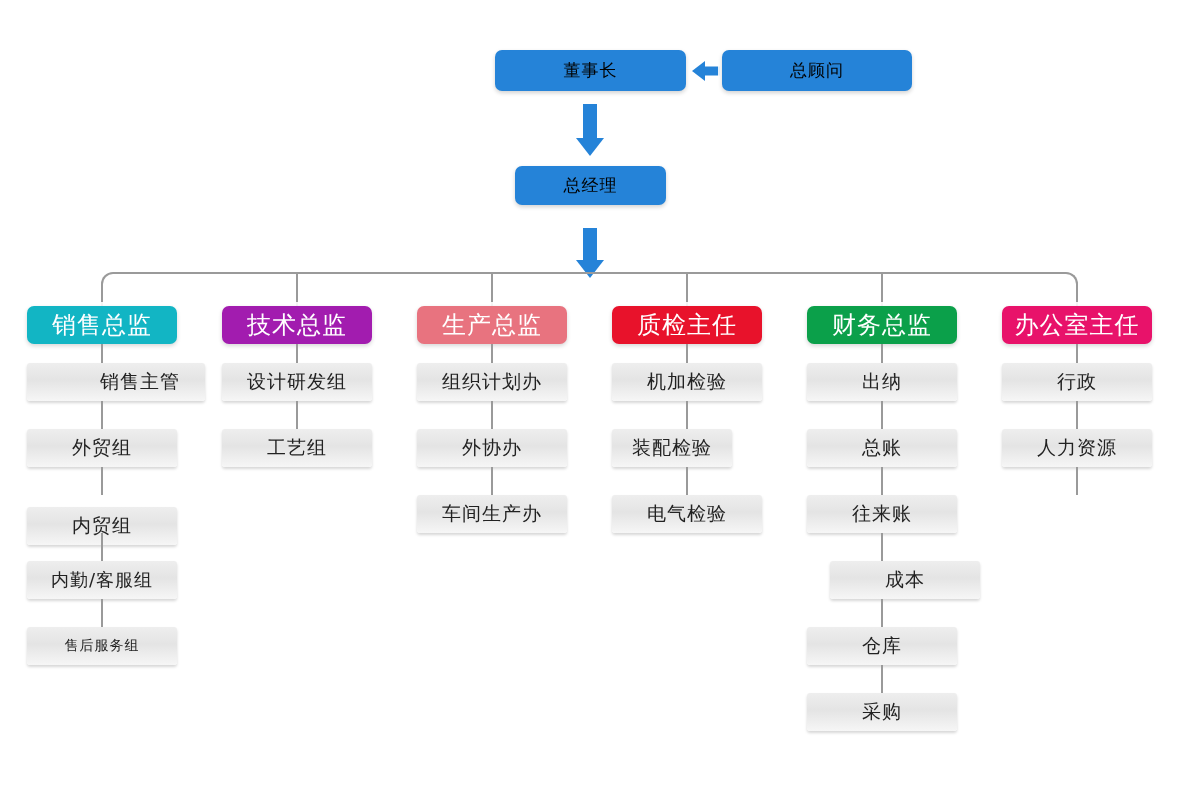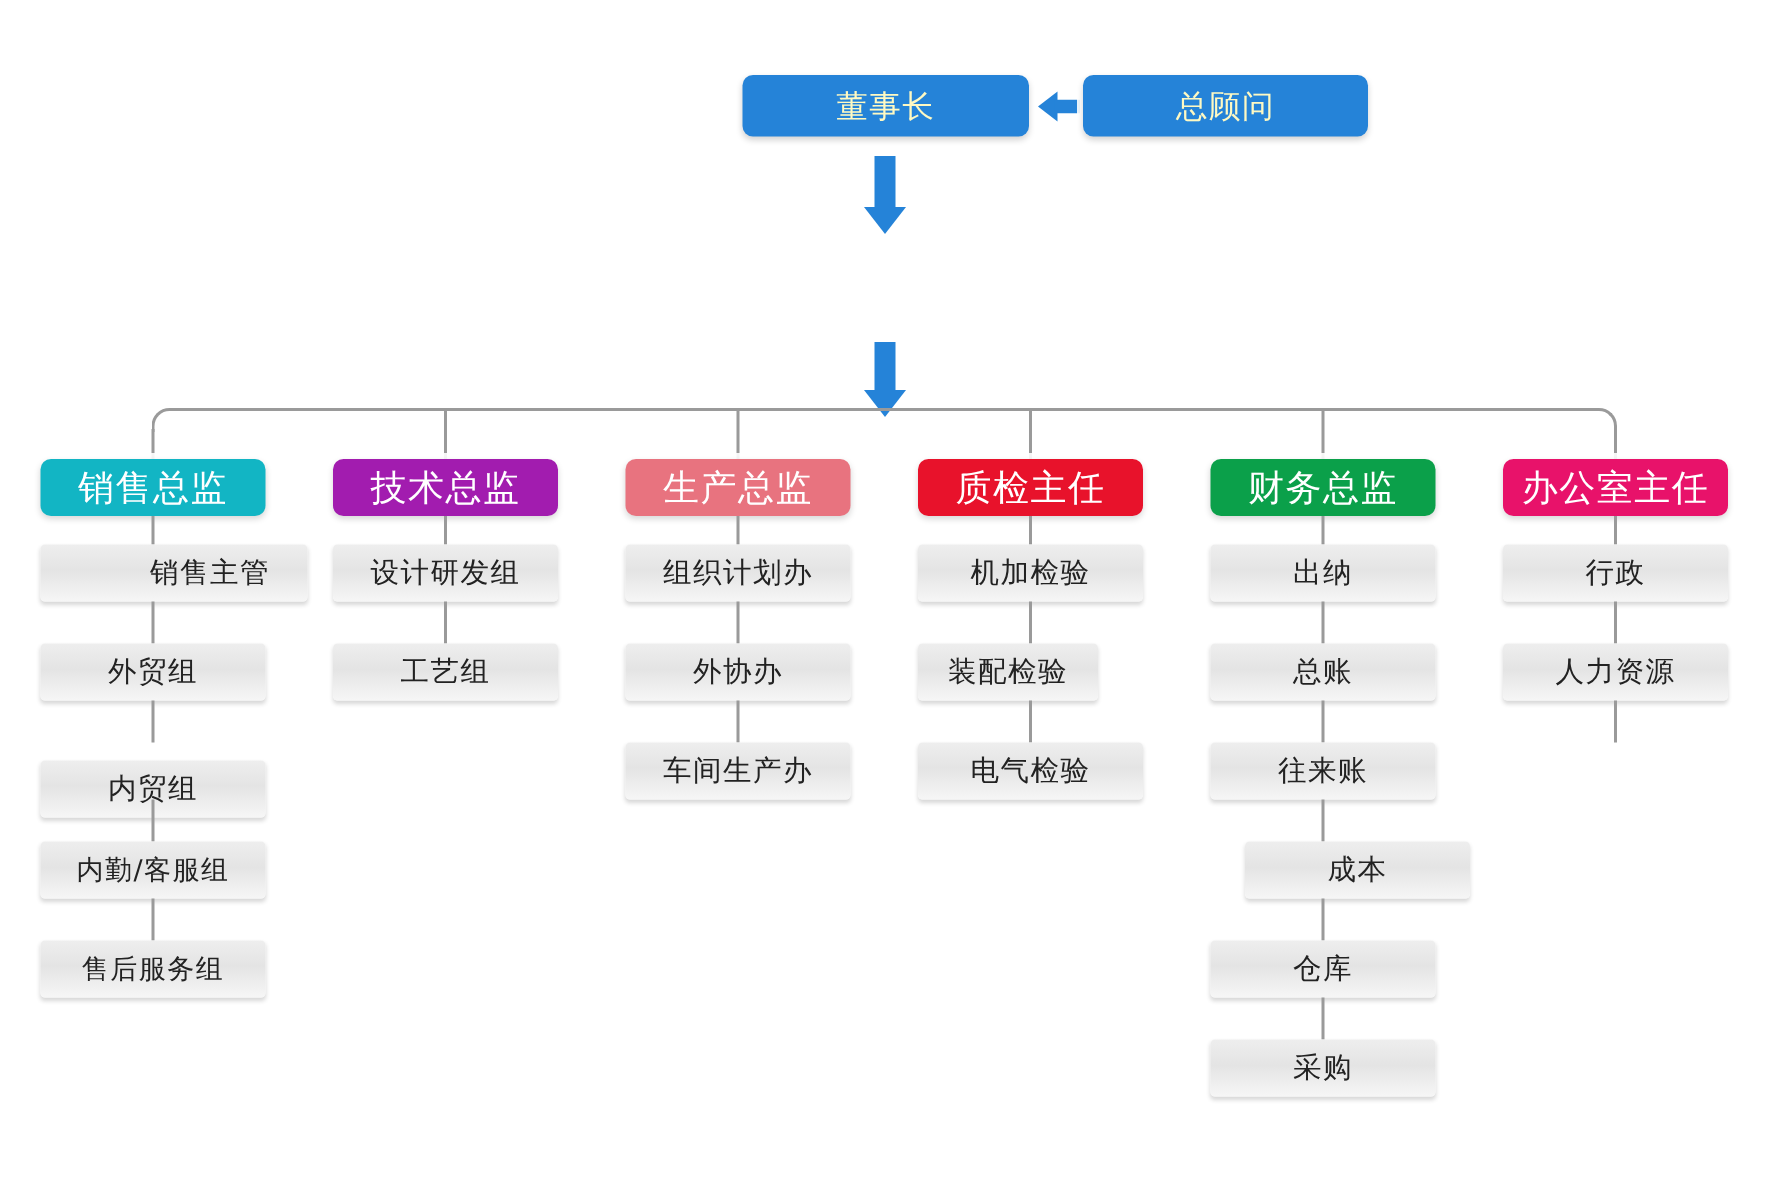--- a/index.html
+++ b/index.html
@@ -31,22 +31,22 @@
     justify-content: center;
     text-align: center;
     white-space: nowrap;
     letter-spacing: 1px;
     user-select: none;
   }
 
   
   .exec {
     background: #2583d8;
-    color: #fef9c3;
-    font-size: 21px;
+    color: #000000;
+    font-size: 17px;
     border-radius: 7px;
     box-shadow: 0 2px 4px rgba(0,0,0,0.18), 0 0 0 4px rgba(255,255,255,0.9);
   }
 
   
   .dept {
     color: #ffffff;
     font-size: 24px;
     border-radius: 7px;
     box-shadow: 0 2px 4px rgba(0,0,0,0.16), 0 0 0 4px rgba(255,255,255,0.9);
@@ -137,20 +137,21 @@
     <span class="shaft" style="width:17px;"></span>
   </div>
 
   <div class="node exec" id="node-advisor" style="left:722px; top:50px; width:190px; height:41px;">总顾问</div>
 
   <div class="arrow-down" id="arrow-chairman-gm" style="left:576px; top:104px; width:28px; height:52px;">
     <span class="shaft" style="height:36px;"></span>
     <span class="head"></span>
   </div>
 
+  <div class="node exec" id="node-gm" style="left:515px; top:166px; width:151px; height:39px;">总经理</div>
 
   <div class="arrow-down" id="arrow-gm-departments" style="left:576px; top:228px; width:28px; height:50px;">
     <span class="shaft" style="height:34px;"></span>
     <span class="head"></span>
   </div>
 
   <div class="hbar" id="dept-bar" style="left:101px; top:272px; width:977px; height:16px;"></div>
 
   <div class="vline" style="left:101px; top:286px; height:20px;"></div>
   <div class="vline" style="left:296px; top:272px; height:34px;"></div>
@@ -167,21 +168,21 @@
   <div class="vline" style="left:101px; top:401px; height:28px;"></div>
   <div class="node sub" style="left:27px; top:429px; width:150px; height:38px;">外贸组</div>
 
   <div class="vline" style="left:101px; top:467px; height:28px;"></div>
   <div class="node sub" style="left:27px; top:507px; width:150px; height:38px;">内贸组</div>
 
   <div class="vline" style="left:101px; top:533px; height:28px;"></div>
   <div class="node sub" style="left:27px; top:561px; width:150px; height:38px; font-size:18px;">内勤/客服组</div>
 
   <div class="vline" style="left:101px; top:599px; height:28px;"></div>
-  <div class="node sub" style="left:27px; top:627px; width:150px; height:38px; font-size:18px;">售后服务组</div>
+  <div class="node sub" style="left:27px; top:627px; width:150px; height:38px; font-size:14px;">售后服务组</div>
 
   <div class="node dept" id="dept-head-1" style="left:222px; top:306px; width:150px; height:38px; background:#a21caf;">技术总监</div>
 
   <div class="vline" style="left:296px; top:344px; height:19px;"></div>
   <div class="node sub" style="left:222px; top:363px; width:150px; height:38px;">设计研发组</div>
 
   <div class="vline" style="left:296px; top:401px; height:28px;"></div>
   <div class="node sub" style="left:222px; top:429px; width:150px; height:38px;">工艺组</div>
 
   <div class="node dept" id="dept-head-2" style="left:417px; top:306px; width:150px; height:38px; background:#e8737f;">生产总监</div>

